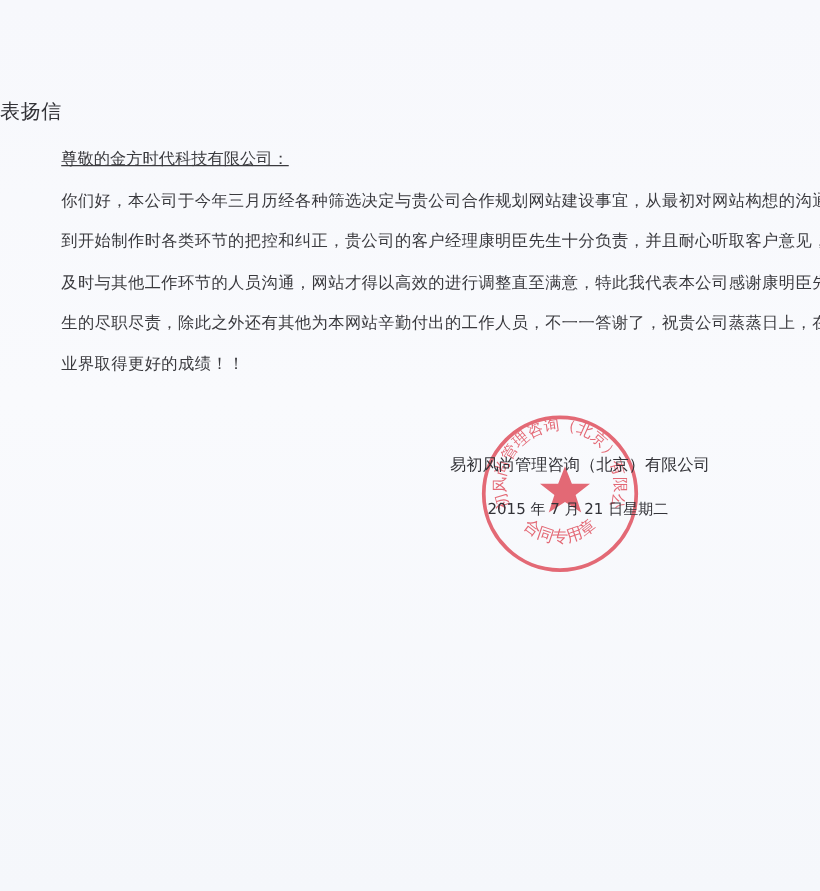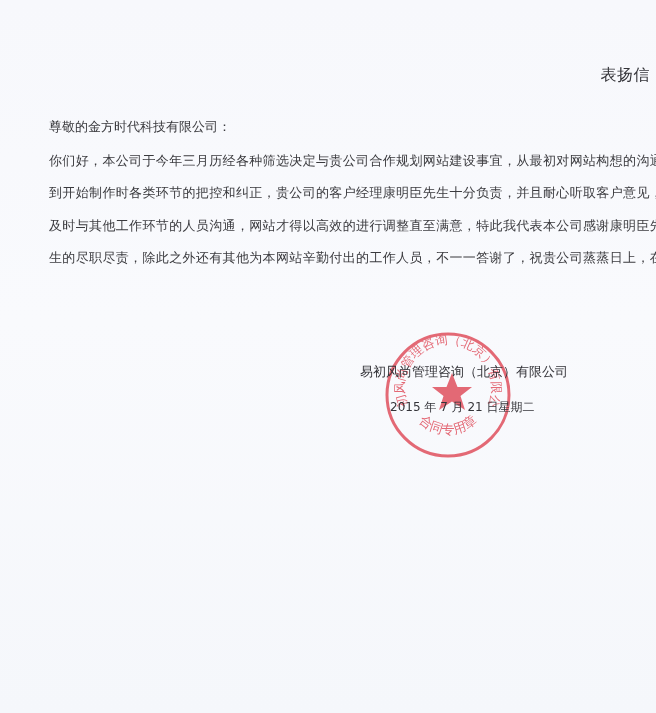--- a/index.html
+++ b/index.html
@@ -18,32 +18,33 @@
     .page {
       position: absolute;
       left: 0; top: 0;
       width: 656px; height: 713px;
       background: linear-gradient(180deg, #f7f8fc 0%, #f9fafd 45%, #f5f7fb 100%);
     }
     .title {
       position: absolute;
       left: 0;
       width: 650px;
-      top: 65px;
-      text-align: right;
+      top: 79px;
+      text-align: left;
       font-size: 16px;
       color: #333338;
       letter-spacing: 0.5px;
     }
     .salutation {
       position: absolute;
       left: 49px;
       top: 118px;
       font-size: 13px;
       color: #3a3a3e;
+      text-decoration: underline;
     }
     .body-line {
       position: absolute;
       left: 49px;
       font-size: 13px;
       white-space: nowrap;
       color: #3a3a3e;
       letter-spacing: 0.35px;
     }
     .signature {
@@ -80,20 +81,21 @@
 <div class="page">
 
   <div class="title">表扬信</div>
 
   <div class="salutation">尊敬的金方时代科技有限公司：</div>
 
   <div class="body-line" style="top:152px;">你们好，本公司于今年三月历经各种筛选决定与贵公司合作规划网站建设事宜，从最初对网站构想的沟通</div>
   <div class="body-line" style="top:184px;">到开始制作时各类环节的把控和纠正，贵公司的客户经理康明臣先生十分负责，并且耐心听取客户意见，</div>
   <div class="body-line" style="top:217px;">及时与其他工作环节的人员沟通，网站才得以高效的进行调整直至满意，特此我代表本公司感谢康明臣先</div>
   <div class="body-line" style="top:249px;">生的尽职尽责，除此之外还有其他为本网站辛勤付出的工作人员，不一一答谢了，祝贵公司蒸蒸日上，在</div>
+  <div class="body-line" style="top:282px;">业界取得更好的成绩！！</div>
 
   <div class="stamp">
     <svg width="128" height="128" viewBox="0 0 128 128">
       <defs>
         <path id="topArc" d="M 22 70 A 44 44 0 1 1 106 70" fill="none"></path>
         <path id="bottomArc" d="M 30 84 A 40 40 0 0 0 98 84" fill="none"></path>
       </defs>
       <circle cx="64" cy="64" r="61" fill="none" stroke="#e0505e" stroke-width="3"></circle>
       <text font-size="12.5" fill="#e0505e" font-family="DejaVu Sans, sans-serif">
         <textPath href="#topArc" startOffset="50%" text-anchor="middle">易初风尚管理咨询（北京）有限公司</textPath>

